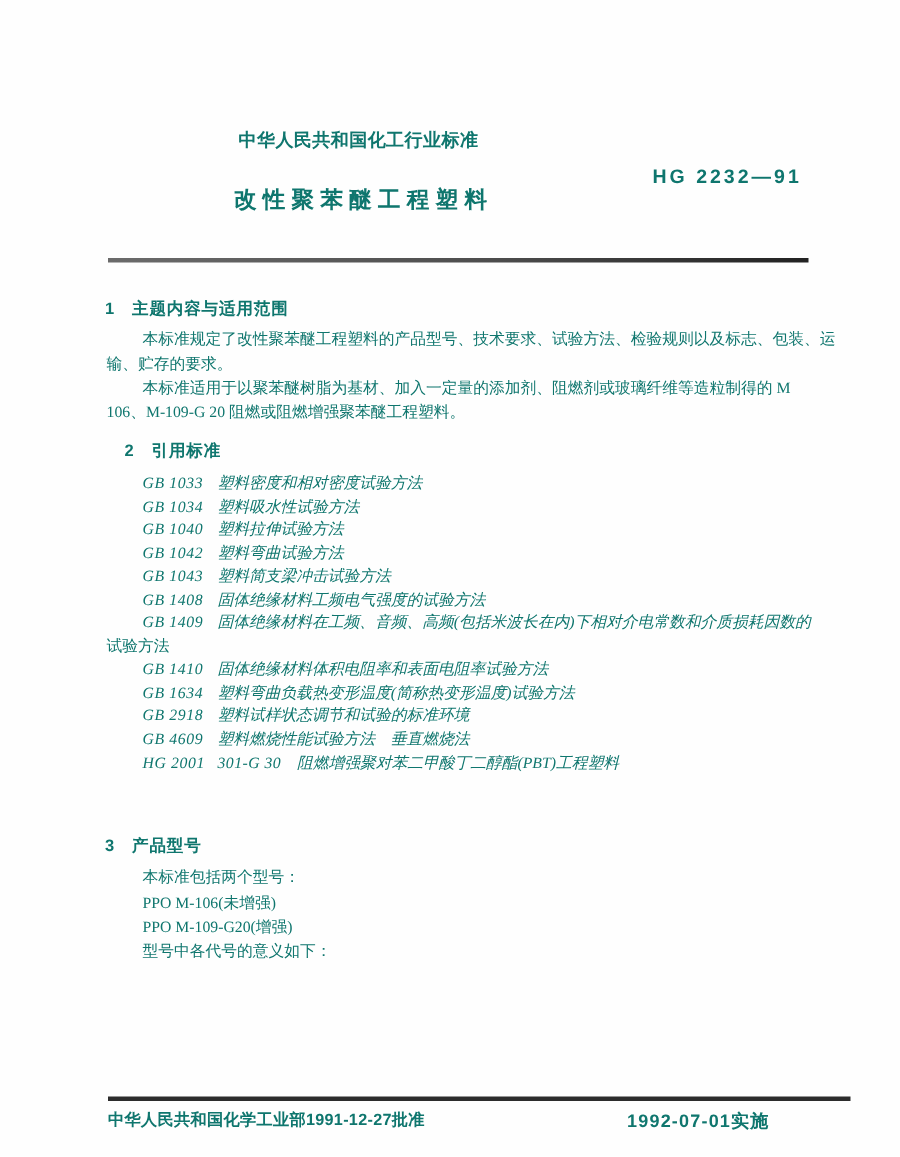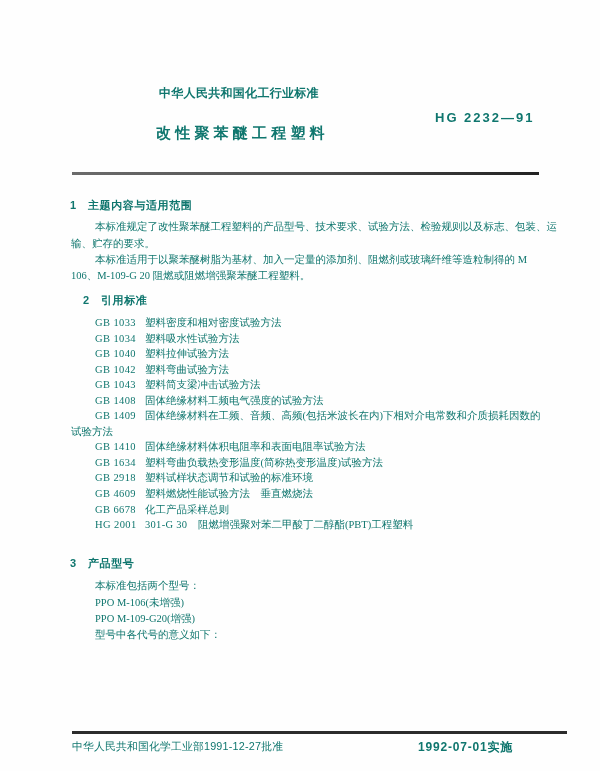--- a/index.html
+++ b/index.html
@@ -56,36 +56,36 @@
   .indent { left:95px; }
   #p1l1 { top:221px; } #p1l2 { top:238px; }
   #p2l1 { top:254px; } #p2l2 { top:270px; }
 
   
   .std-list {
     position:absolute; top:315px; left:71px; width:480px;
     font-size:10.5px;
     font-family:"Liberation Serif","DejaVu Serif",serif;
   }
-  .std-row { height:15.55px; line-height:15.55px; padding-left:24px; white-space:nowrap; }
+  .std-row { height:15.55px; line-height:15.55px; padding-left:24px; white-space:nowrap;font-style:italic; }
   .std-cont { height:15.55px; line-height:15.55px; padding-left:0; white-space:nowrap; }
   .std-code { display:inline-block; width:50px; letter-spacing:0.4px; }
   .std-desig { display:inline-block; width:53px; letter-spacing:0.3px; }
 
   
   #s3l0 { top:580px; } #s3l1 { top:597px; } #s3l2 { top:613px;text-align:center; } #s3l3 { top:629px;text-align:right; }
 
   
   .footer-rule {
     position:absolute; top:731px; left:72px; width:495px; height:2.5px;
     background:#2c2c2c;
   }
   .footer-approval {
     position:absolute; top:740px; left:72px;
-    font-size:10.8px; font-weight:400; letter-spacing:0.2px;
+    font-size:10.8px; font-weight:700; letter-spacing:0.2px;
     font-family:"Liberation Sans","DejaVu Sans",sans-serif;
     white-space:nowrap;
     text-align:right;
   }
   .footer-impl {
     position:absolute; top:739px; left:418px;
     font-size:12px; font-weight:700; letter-spacing:0.8px;
     font-family:"Liberation Sans","DejaVu Sans",sans-serif;
     white-space:nowrap;
   }
@@ -141,23 +141,20 @@
     <div class="std-row">
       <span class="std-code">GB 1634</span><span class="std-title">塑料弯曲负载热变形温度(简称热变形温度)试验方法</span>
     </div>
     <div class="std-row">
       <span class="std-code">GB 2918</span><span class="std-title">塑料试样状态调节和试验的标准环境</span>
     </div>
     <div class="std-row">
       <span class="std-code">GB 4609</span><span class="std-title">塑料燃烧性能试验方法　垂直燃烧法</span>
     </div>
     <div class="std-row">
-      <span class="std-code">GB 6678</span><span class="std-title">化工产品采样总则</span>
-    </div>
-    <div class="std-row">
       <span class="std-code">HG 2001</span><span class="std-desig">301-G 30</span><span class="std-title">阻燃增强聚对苯二甲酸丁二醇酯(PBT)工程塑料</span>
     </div>
   </div>
 
   <div class="sec-heading" id="sec3-heading">
     <span class="num">3</span><span>产品型号</span>
   </div>
   <div class="body-line indent" id="s3l0">本标准包括两个型号：</div>
   <div class="body-line indent" id="s3l1">PPO M-106(未增强)</div>
   <div class="body-line indent" id="s3l2">PPO M-109-G20(增强)</div>

